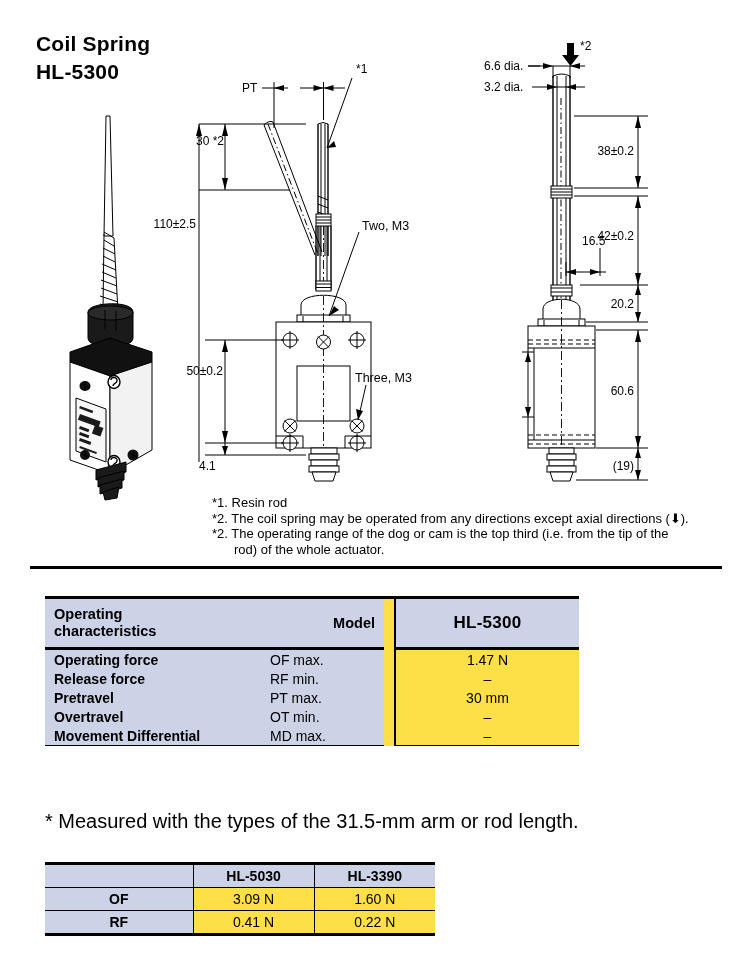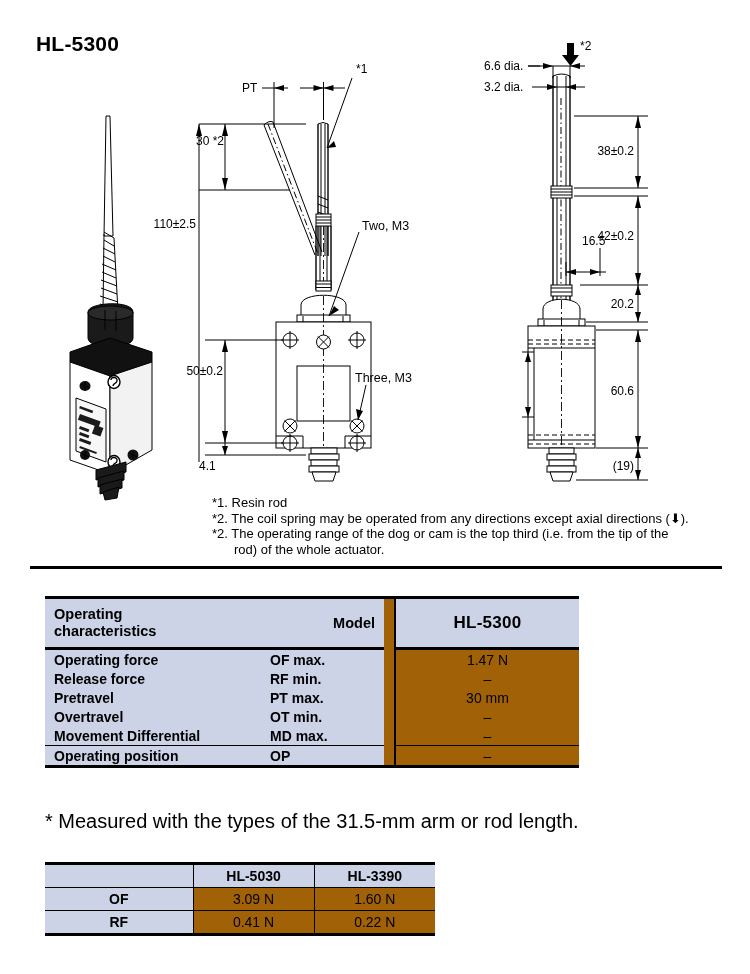--- a/index.html
+++ b/index.html
@@ -37,35 +37,35 @@
 
   
   #divider{left:30px;top:566px;width:692px;height:3px;background:#000;}
 
   
   #main-table{left:45px;top:596px;width:534px;}
   table{border-collapse:collapse;border-spacing:0;}
   #tbl1{width:534px;table-layout:fixed;}
   #tbl1 td{padding:0;vertical-align:middle;}
   .gr{background:#ccd3e7;}
-  .wh{background:#a16207;}
+  .wh{background:#fde047;}
   .hdr-l{
     font-size:14.5px;font-weight:bold;line-height:17px;
     padding:7px 0 7px 9px !important;
   }
   .hdr-m{
     font-size:14.5px;font-weight:bold;text-align:right;
     padding-right:9px !important;
   }
   .hdr-r{
     font-size:17px;font-weight:bold;text-align:center;
     letter-spacing:0.3px;
   }
   .rw-l{font-size:14px;font-weight:bold;padding:1.5px 0 1.5px 9px !important;}
-  .rw-m{font-size:14px;font-weight:bold;padding:1.5px 0 1.5px 0 !important;}
+  .rw-m{font-size:14px;font-weight:normal;padding:1.5px 0 1.5px 0 !important;}
   .rw-r{font-size:14px;text-align:center;padding:1.5px 0 !important;}
   .bd-top-thick{border-top:3px solid #000;}
   .bd-bot-thick{border-bottom:3px solid #000;}
   .bd-bot-thin{border-bottom:1.5px solid #000;}
   .bd-left{border-left:2px solid #000;}
   .sp{width:11px;}
 
   
   #footnote{left:45px;top:810px;font-size:20px;}
 
@@ -80,20 +80,21 @@
   #tbl2 td.h{font-weight:bold;font-size:14px;}
   #tbl2 .outer-top{border-top:3px solid #000;}
   #tbl2 .outer-bot{border-bottom:3px solid #000;}
   #tbl2 .nob-l{border-left:none;}
   #tbl2 .nob-r{border-right:none;}
 </style>
 </head>
 <body>
 
 <div class="abs" id="title-block">
+  <div class="t">Coil Spring</div>
   <div class="t">HL-5300</div>
 </div>
 
 <div class="abs" id="drawing-area">
 <svg class="dwg" width="750" height="560" viewBox="0 0 750 560" xmlns="http://www.w3.org/2000/svg">
 
   <g>
 
     <path class="ln thin" d="M106 116 L110 116 L113 236 L104 236 Z" fill="#fff"></path>
 
@@ -420,26 +421,20 @@
       <td class="wh sp"></td>
       <td class="wh rw-r bd-left">–</td>
     </tr>
     <tr>
       <td class="gr rw-l bd-bot-thin">Movement Differential</td>
       <td class="gr rw-m bd-bot-thin">MD max.</td>
       <td class="wh sp"></td>
       <td class="wh rw-r bd-left bd-bot-thin">–</td>
     </tr>
 
-    <tr>
-      <td class="gr rw-l bd-bot-thick">Operating position</td>
-      <td class="gr rw-m bd-bot-thick">OP</td>
-      <td class="wh sp bd-bot-thick"></td>
-      <td class="wh rw-r bd-left bd-bot-thick">–</td>
-    </tr>
   </tbody>
 </table>
 </div>
 
 <div class="abs" id="footnote">* Measured with the types of the 31.5-mm arm or rod length.</div>
 
 <div class="abs" id="bottom-table">
 <table id="tbl2">
   <colgroup>
         <col style="width:148px">

